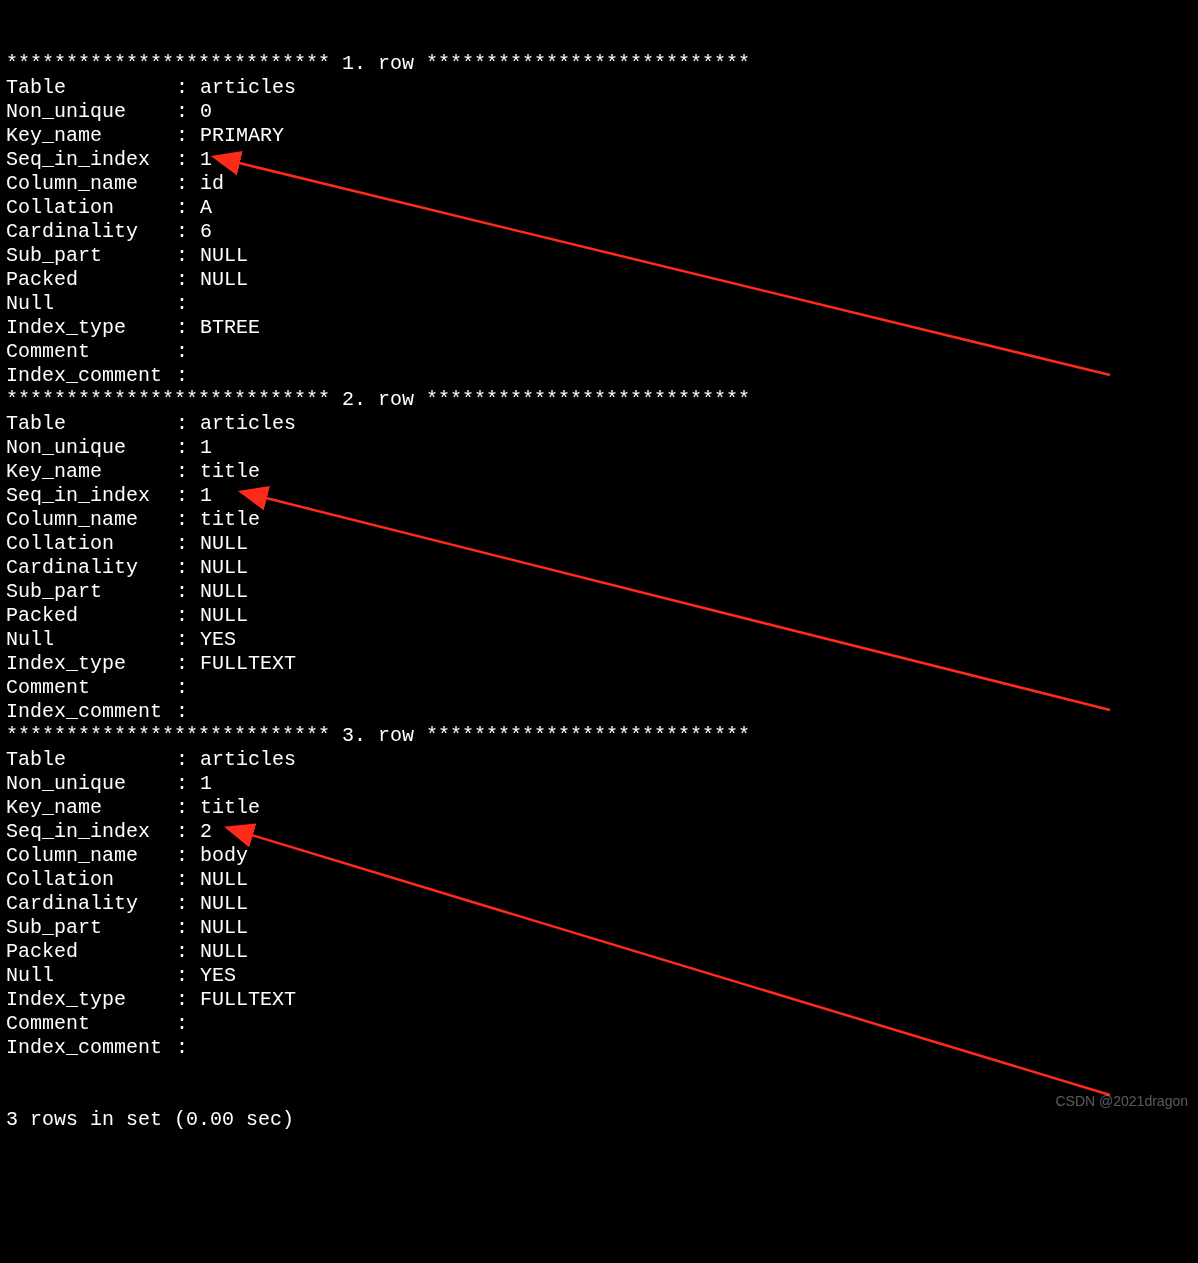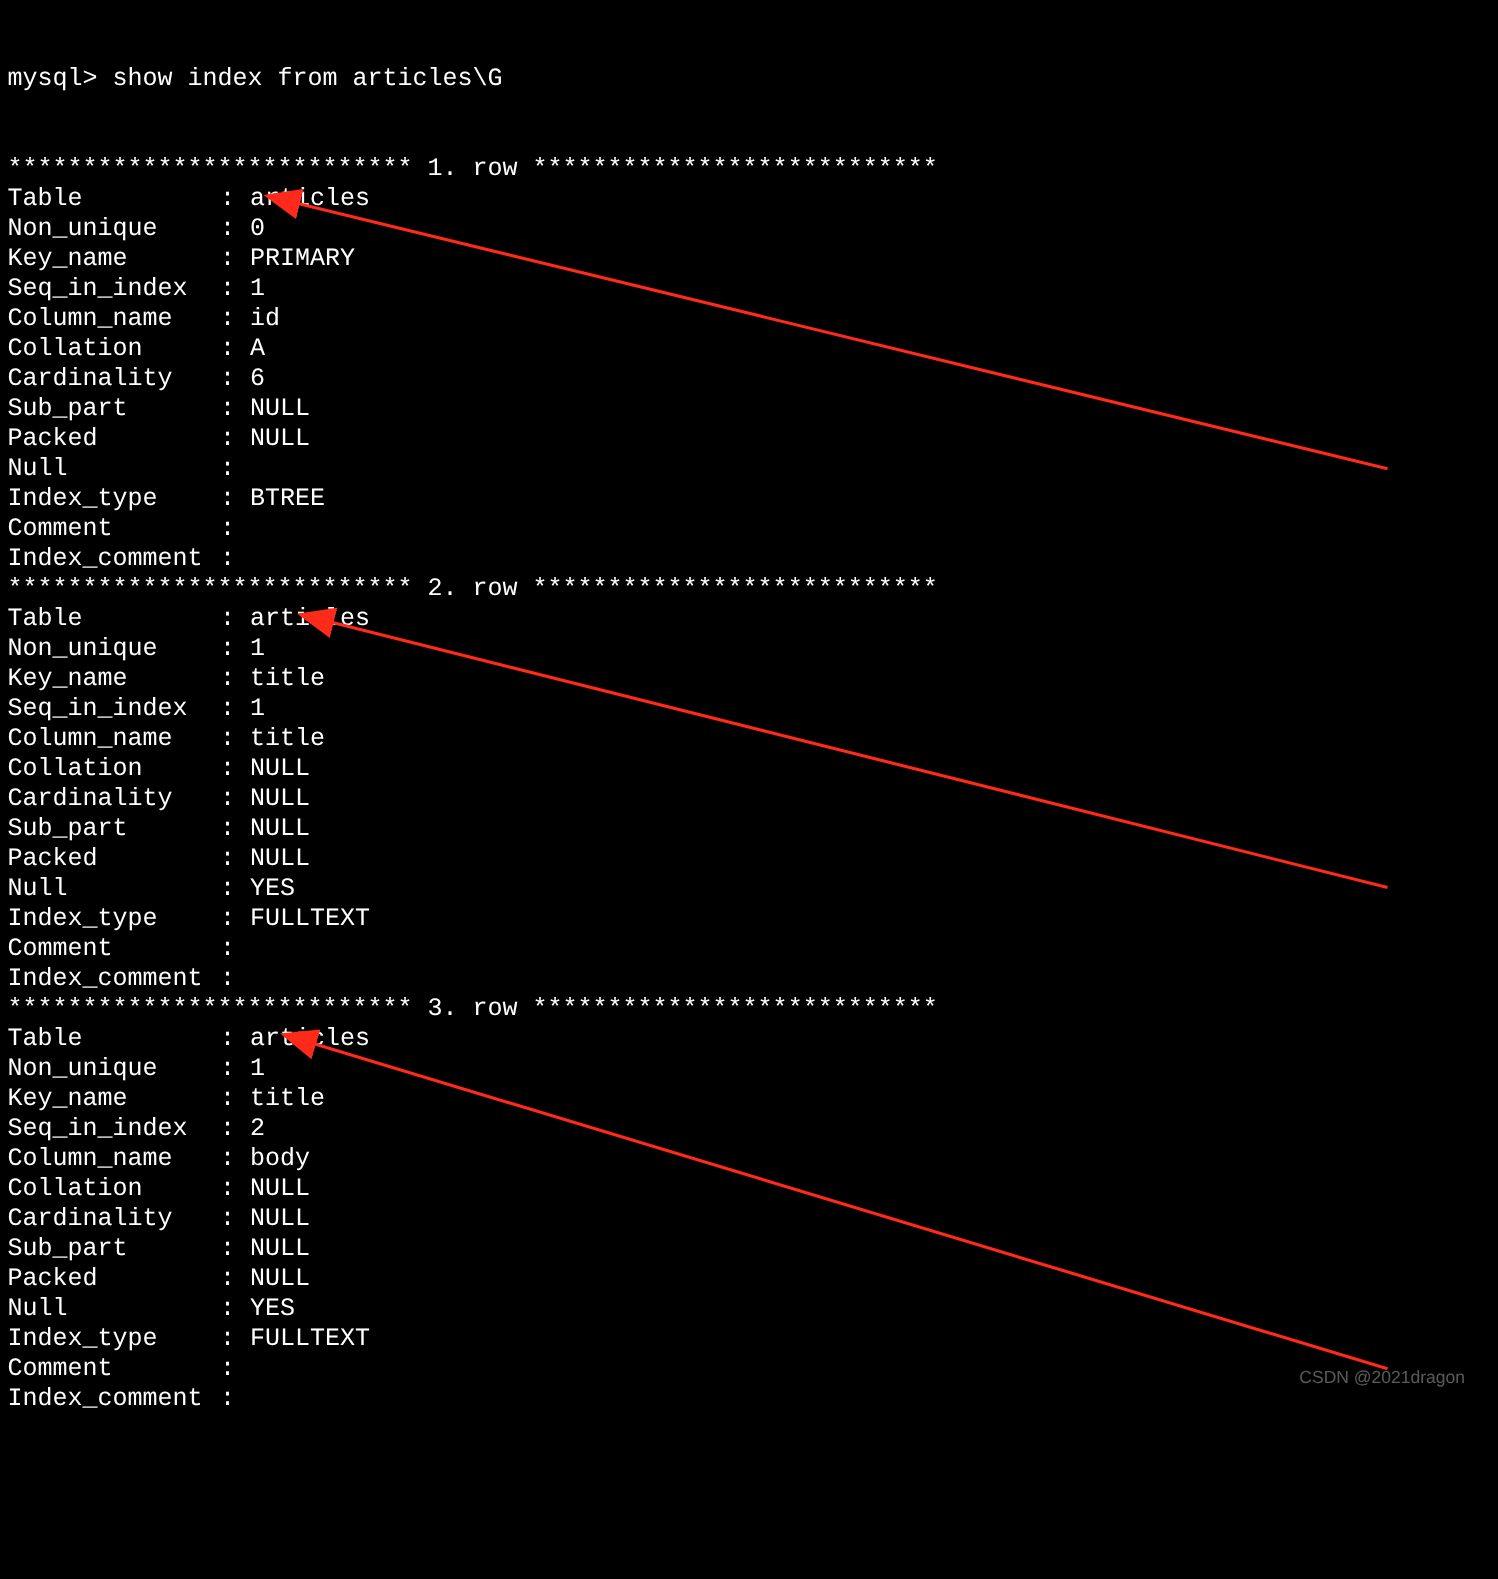--- a/index.html
+++ b/index.html
@@ -21,42 +21,42 @@
     position: relative;
     z-index: 1;
   }
   .row { display: block; }
   .kv { display: flex; }
   .key { display: inline-block; width: 170px; text-align: left; }
   .sep { white-space: pre; }
   .val { }
   .watermark {
     position: absolute;
-    right: 26px;
+    right: 10px;
     bottom: 150px;
     color: rgba(255,255,255,0.35);
     font-family: Arial, sans-serif;
     font-size: 14px;
     z-index: 3;
   }
   svg.arrows {
     position: absolute;
     left: 0; top: 0;
     width: 1198px;
     height: 1263px;
     pointer-events: none;
     z-index: 2;
   }
 </style>
 </head>
 <body>
 
 <div class="terminal">
-  <span class="row"><span>mysql&gt; </span><span>show index from articles\G</span></span>
   <div id="rows-container"><span class="row">*************************** 1. row ***************************</span><span class="row kv"><span class="key">Table</span><span class="sep">: </span><span class="val">articles</span></span><span class="row kv"><span class="key">Non_unique</span><span class="sep">: </span><span class="val">0</span></span><span class="row kv"><span class="key">Key_name</span><span class="sep">: </span><span class="val">PRIMARY</span></span><span class="row kv"><span class="key">Seq_in_index</span><span class="sep">: </span><span class="val">1</span></span><span class="row kv"><span class="key">Column_name</span><span class="sep">: </span><span class="val">id</span></span><span class="row kv"><span class="key">Collation</span><span class="sep">: </span><span class="val">A</span></span><span class="row kv"><span class="key">Cardinality</span><span class="sep">: </span><span class="val">6</span></span><span class="row kv"><span class="key">Sub_part</span><span class="sep">: </span><span class="val">NULL</span></span><span class="row kv"><span class="key">Packed</span><span class="sep">: </span><span class="val">NULL</span></span><span class="row kv"><span class="key">Null</span><span class="sep">: </span><span class="val"></span></span><span class="row kv"><span class="key">Index_type</span><span class="sep">: </span><span class="val">BTREE</span></span><span class="row kv"><span class="key">Comment</span><span class="sep">: </span><span class="val"></span></span><span class="row kv"><span class="key">Index_comment</span><span class="sep">: </span><span class="val"></span></span><span class="row">*************************** 2. row ***************************</span><span class="row kv"><span class="key">Table</span><span class="sep">: </span><span class="val">articles</span></span><span class="row kv"><span class="key">Non_unique</span><span class="sep">: </span><span class="val">1</span></span><span class="row kv"><span class="key">Key_name</span><span class="sep">: </span><span class="val">title</span></span><span class="row kv"><span class="key">Seq_in_index</span><span class="sep">: </span><span class="val">1</span></span><span class="row kv"><span class="key">Column_name</span><span class="sep">: </span><span class="val">title</span></span><span class="row kv"><span class="key">Collation</span><span class="sep">: </span><span class="val">NULL</span></span><span class="row kv"><span class="key">Cardinality</span><span class="sep">: </span><span class="val">NULL</span></span><span class="row kv"><span class="key">Sub_part</span><span class="sep">: </span><span class="val">NULL</span></span><span class="row kv"><span class="key">Packed</span><span class="sep">: </span><span class="val">NULL</span></span><span class="row kv"><span class="key">Null</span><span class="sep">: </span><span class="val">YES</span></span><span class="row kv"><span class="key">Index_type</span><span class="sep">: </span><span class="val">FULLTEXT</span></span><span class="row kv"><span class="key">Comment</span><span class="sep">: </span><span class="val"></span></span><span class="row kv"><span class="key">Index_comment</span><span class="sep">: </span><span class="val"></span></span><span class="row">*************************** 3. row ***************************</span><span class="row kv"><span class="key">Table</span><span class="sep">: </span><span class="val">articles</span></span><span class="row kv"><span class="key">Non_unique</span><span class="sep">: </span><span class="val">1</span></span><span class="row kv"><span class="key">Key_name</span><span class="sep">: </span><span class="val">title</span></span><span class="row kv"><span class="key">Seq_in_index</span><span class="sep">: </span><span class="val">2</span></span><span class="row kv"><span class="key">Column_name</span><span class="sep">: </span><span class="val">body</span></span><span class="row kv"><span class="key">Collation</span><span class="sep">: </span><span class="val">NULL</span></span><span class="row kv"><span class="key">Cardinality</span><span class="sep">: </span><span class="val">NULL</span></span><span class="row kv"><span class="key">Sub_part</span><span class="sep">: </span><span class="val">NULL</span></span><span class="row kv"><span class="key">Packed</span><span class="sep">: </span><span class="val">NULL</span></span><span class="row kv"><span class="key">Null</span><span class="sep">: </span><span class="val">YES</span></span><span class="row kv"><span class="key">Index_type</span><span class="sep">: </span><span class="val">FULLTEXT</span></span><span class="row kv"><span class="key">Comment</span><span class="sep">: </span><span class="val"></span></span><span class="row kv"><span class="key">Index_comment</span><span class="sep">: </span><span class="val"></span></span></div>
+  <span class="row">3 rows in set (0.00 sec)</span>
   <span class="row">&nbsp;</span>
   
 </div>
 
 <svg class="arrows">
   <defs>
     <marker id="arrowhead" markerWidth="12" markerHeight="10" refX="2" refY="5" orient="auto">
       <polygon points="0 0, 12 5, 0 10" fill="#ff2a1a"></polygon>
     </marker>
   </defs>

